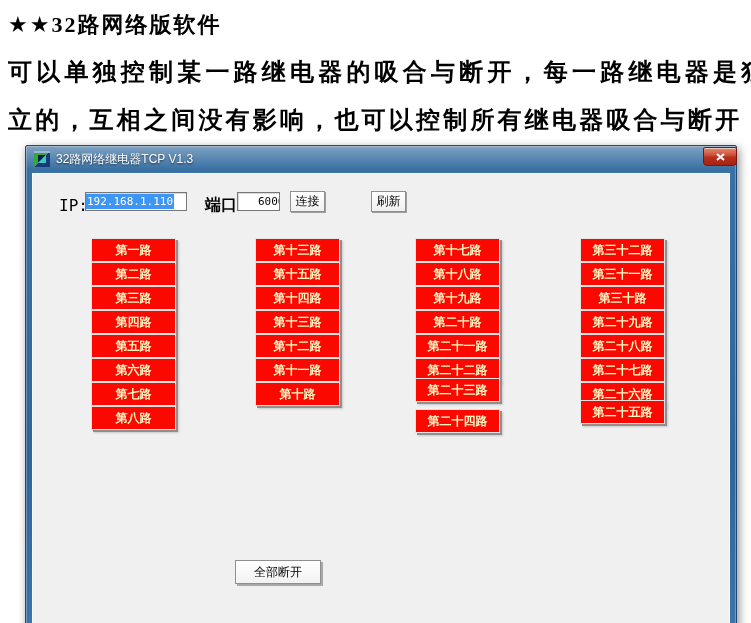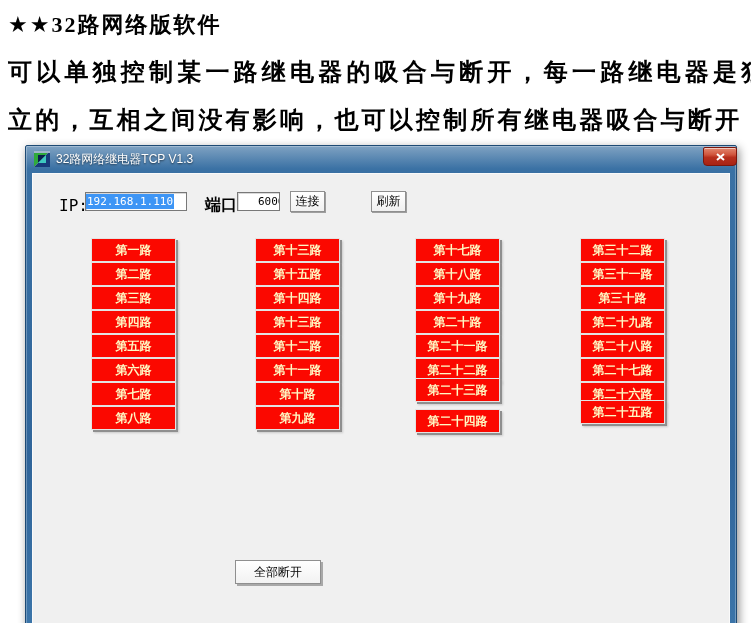--- a/index.html
+++ b/index.html
@@ -143,21 +143,20 @@
       </div>
 
       <div class="col c2">
         <button class="relay">第十三路</button>
         <button class="relay">第十五路</button>
         <button class="relay">第十四路</button>
         <button class="relay">第十三路</button>
         <button class="relay">第十二路</button>
         <button class="relay">第十一路</button>
         <button class="relay">第十路</button>
-        <button class="relay">第九路</button>
       </div>
 
       <div class="col c3">
         <button class="relay">第十七路</button>
         <button class="relay">第十八路</button>
         <button class="relay">第十九路</button>
         <button class="relay">第二十路</button>
         <button class="relay">第二十一路</button>
         <button class="relay">第二十二路</button>
         <button class="relay up4">第二十三路</button>

